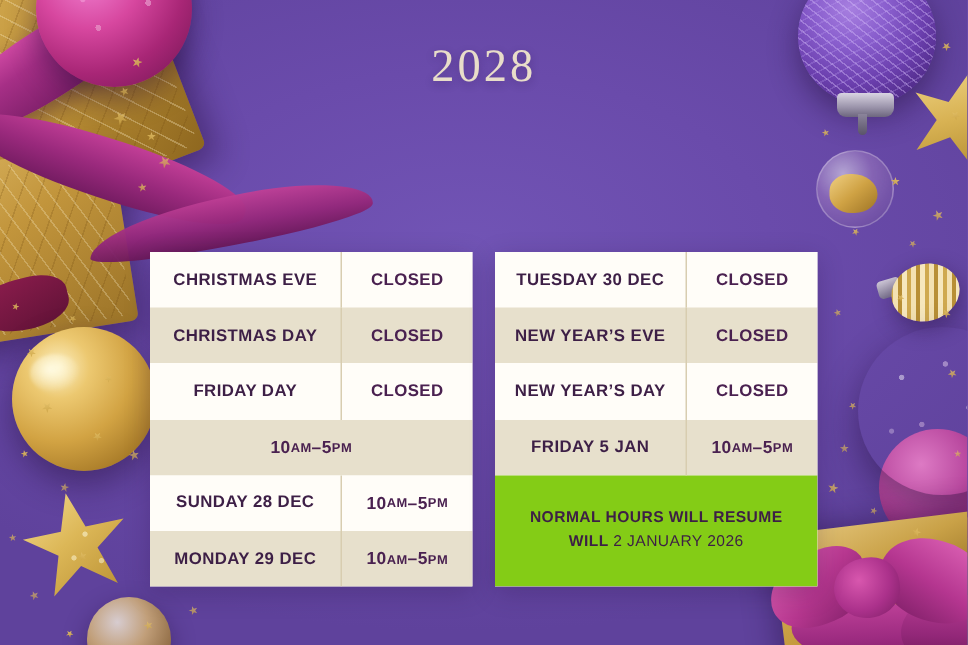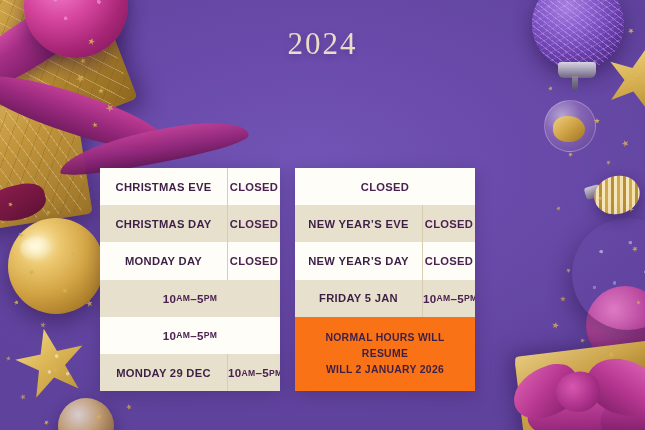--- a/index.html
+++ b/index.html
@@ -365,21 +365,21 @@
   
   .tables {
     position: absolute;
     left: 100px; top: 168px;
     width: 446px;
     display: flex;
     gap: 15px;
     z-index: 6;
   }
   .tbl {
-    width: 180px;
+    width: 215px;
     background: #fffdf8;
     box-shadow: 0 4px 16px rgba(30,10,52,.22);
     overflow: hidden;
   }
   .row {
     display: flex;
     height: 37.2px;
     align-items: stretch;
   }
   .row.alt { background: #e7e0cc; }
@@ -406,29 +406,29 @@
   }
   .cell.val .num { font-size: 11.6px; }
   .cell.val .mer { font-size: 8.6px; }
 
   .notice {
     display: flex;
     align-items: center;
     justify-content: center;
     text-align: center;
     height: 74.4px;
-    background: #f97316;
+    background: #84cc16;
     color: #3d1f46;
     font-size: 10.4px;
     font-weight: 700;
     letter-spacing: .3px;
     line-height: 1.55;
     padding: 0 10px;
   }
-  .notice .strong { font-weight: 700; }
+  .notice .strong { font-weight: 400; }
 </style>
 </head>
 <body>
 
 <div id="poster">
 
   <div class="prop gift-tl"></div>
   <div class="prop gift-tl-lines"></div>
   <div class="prop ribbon-tl-1"></div>
   <div class="prop gift-tl-2"></div>
@@ -504,53 +504,54 @@
       <div class="confetti" style="left: 556px; top: 206px; width: 5px; height: 5px; transform: rotate(56deg); opacity: 0.721429;"></div>
       <div class="confetti" style="left: 632px; top: 246px; width: 6px; height: 6px; transform: rotate(42deg); opacity: 0.792857;"></div>
       <div class="confetti" style="left: 548px; top: 86px; width: 5px; height: 5px; transform: rotate(58deg); opacity: 0.864286;"></div>
       <div class="confetti" style="left: 628px; top: 28px; width: 6px; height: 6px; transform: rotate(34deg); opacity: 0.864286;"></div>
       <div class="confetti" style="left: 590px; top: 416px; width: 6px; height: 6px; transform: rotate(10deg); opacity: 0.65;"></div>
       <div class="confetti" style="left: 552px; top: 382px; width: 5px; height: 5px; transform: rotate(84deg); opacity: 0.792857;"></div>
       <div class="confetti" style="left: 618px; top: 390px; width: 5px; height: 5px; transform: rotate(0deg); opacity: 0.864286;"></div>
     </div>
 
   <div class="headline-wrap">
-    <div class="year">2024</div>
+    <div class="year">2028</div>
   </div>
 
   <div class="tables">
     <div class="tbl" id="left-table">
         <div class="row plain">
           <div class="cell day">CHRISTMAS EVE</div>
           <div class="cell val">
             <span>CLOSED</span>
           </div>
         </div>
         <div class="row alt">
           <div class="cell day">CHRISTMAS DAY</div>
           <div class="cell val">
             <span>CLOSED</span>
           </div>
         </div>
         <div class="row plain">
-          <div class="cell day">MONDAY DAY</div>
+          <div class="cell day">FRIDAY DAY</div>
           <div class="cell val">
             <span>CLOSED</span>
           </div>
         </div>
         <div class="row alt">
           <div class="cell val">
             <span class="num">10</span>
             <span class="mer">AM</span>
             <span class="num">–</span>
             <span class="num">5</span>
             <span class="mer">PM</span>
           </div>
         </div>
         <div class="row plain">
+          <div class="cell day">SUNDAY 28 DEC</div>
           <div class="cell val">
             <span class="num">10</span>
             <span class="mer">AM</span>
             <span class="num">–</span>
             <span class="num">5</span>
             <span class="mer">PM</span>
           </div>
         </div>
         <div class="row alt">
           <div class="cell day">MONDAY 29 DEC</div>
@@ -558,20 +559,21 @@
             <span class="num">10</span>
             <span class="mer">AM</span>
             <span class="num">–</span>
             <span class="num">5</span>
             <span class="mer">PM</span>
           </div>
         </div>
       </div>
     <div class="tbl" id="right-table">
         <div class="row plain">
+          <div class="cell day">TUESDAY 30 DEC</div>
           <div class="cell val">
             <span>CLOSED</span>
           </div>
         </div>
         <div class="row alt">
           <div class="cell day">NEW YEAR’S EVE</div>
           <div class="cell val">
             <span>CLOSED</span>
           </div>
         </div>

